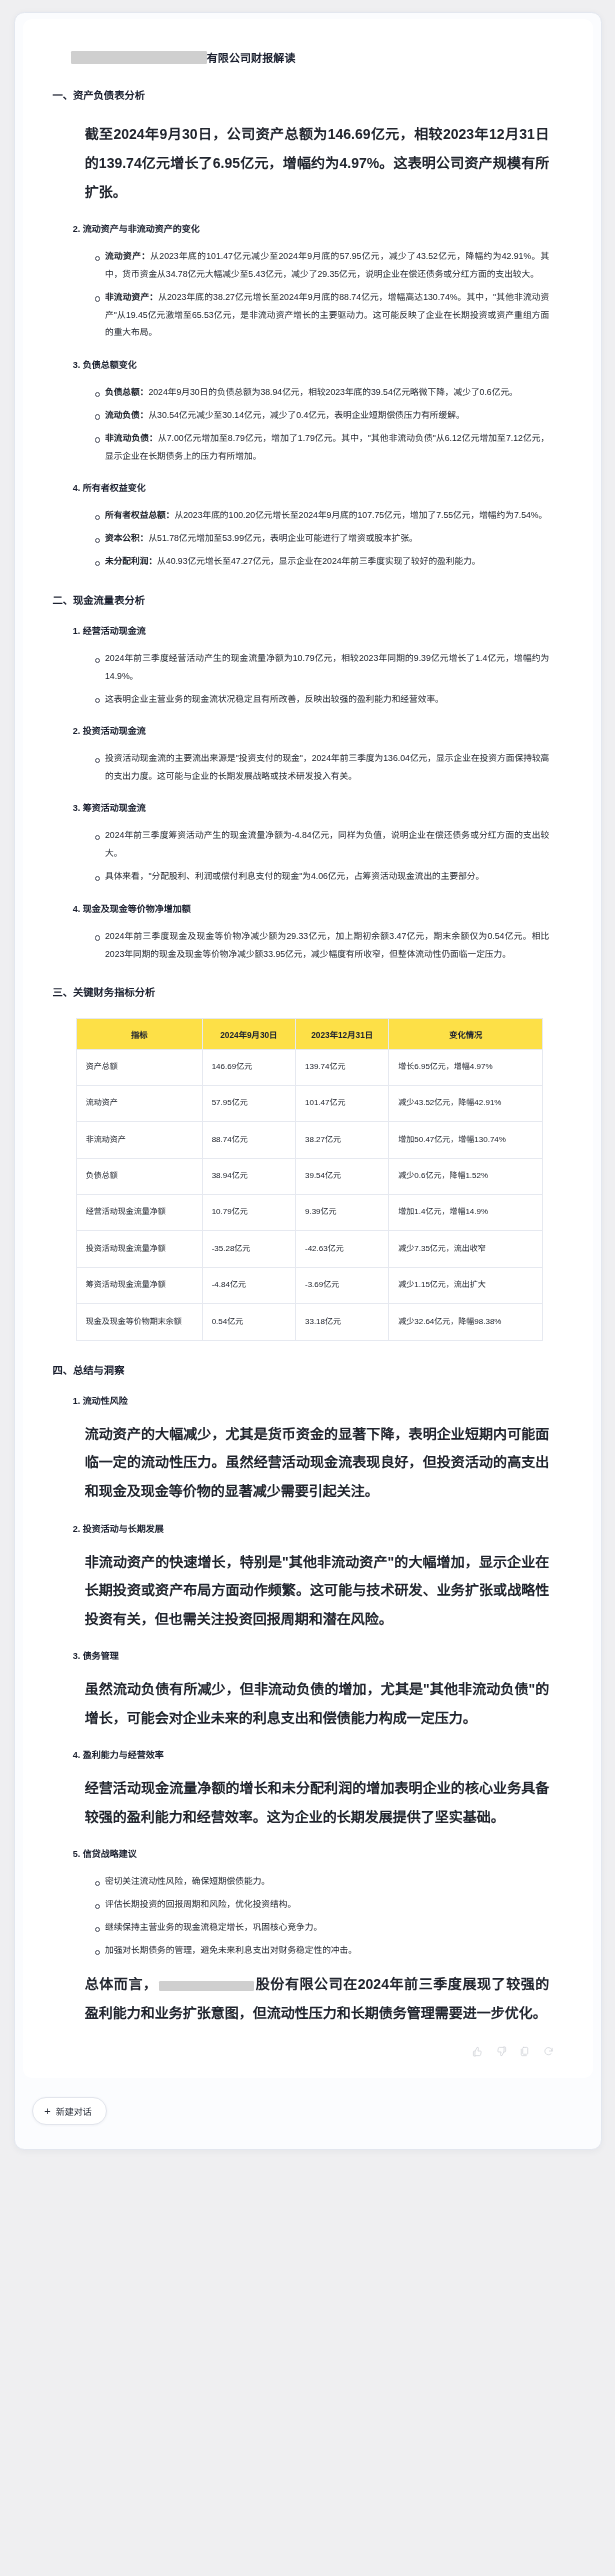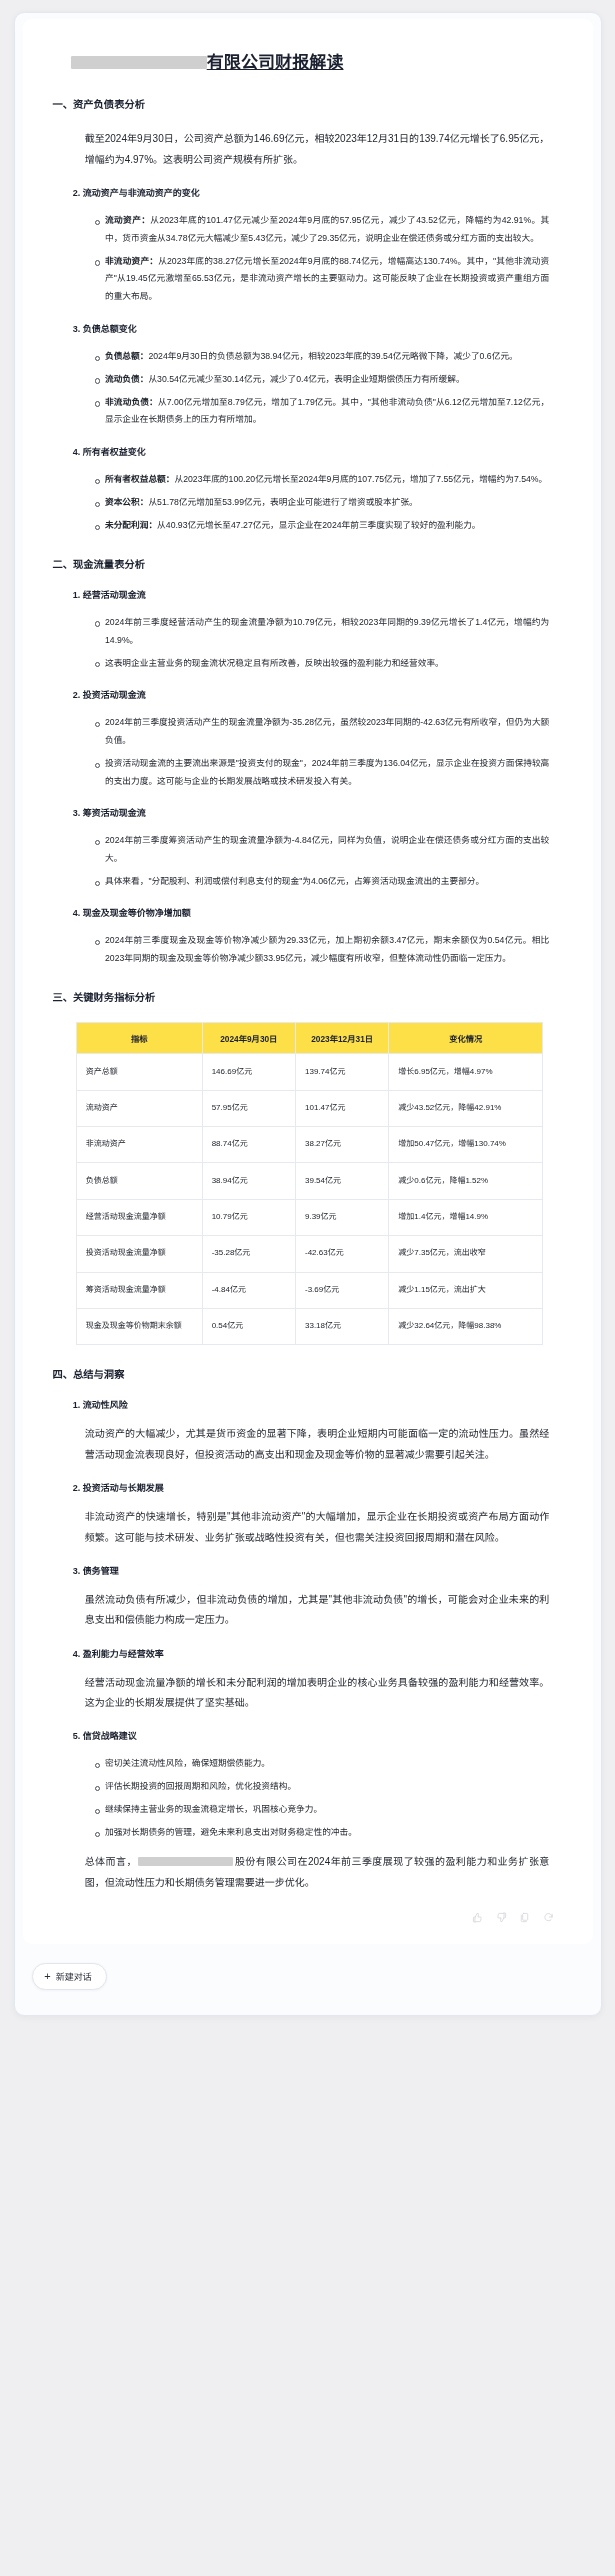--- a/index.html
+++ b/index.html
@@ -36,29 +36,28 @@
 
   .answer-inner {
     background: #ffffff;
     border-radius: 9px;
     margin: 6.4px 7.7px 0 7.7px;
     padding: 16.7px 22px 16.7px 22px;
   }
 
   
   .doc-title {
-    font-size: 17px;
+    font-size: 11px;
     font-weight: bold;
     color: #1c2130;
     line-height: 1.5;
     margin: 14px 0 19px 26px;
     letter-spacing: 0.1px;
     display: flex;
     align-items: center;
-    text-decoration: underline;
   }
   .redact {
     display: inline-block;
     background: #cfcfcf;
     border-radius: 1.3px;
     height: 13px;
     width: 136px;
     vertical-align: middle;
   }
 
@@ -73,26 +72,27 @@
   h3.sub {
     font-size: 9px;
     font-weight: bold;
     color: #1c2130;
     margin: 16.7px 0 11.5px 28px;
     line-height: 1.5;
   }
   h3.sub .num { font-weight: bold; margin-right: 2.6px; }
 
   p.para {
-    font-size: 10px;
+    font-size: 14px;
     color: #22262f;
     line-height: 2.05;
     margin: 0 0 11.5px 40px;
     padding-right: 22px;
     text-align: justify;
+    font-weight: bold;
   }
 
   ul.bullets {
     list-style: none;
     margin: 0 0 10.3px 0;
     padding: 0 22px 0 50px;
   }
   ul.bullets > li {
     position: relative;
     font-size: 8.7px;
@@ -233,21 +233,20 @@
             <li><span class="b">未分配利润：</span><span>从40.93亿元增长至47.27亿元，显示企业在2024年前三季度实现了较好的盈利能力。</span></li>
           </ul>
           <h2 class="sec">二、现金流量表分析</h2>
           <h3 class="sub"><span class="num">1.</span><span>经营活动现金流</span></h3>
           <ul class="bullets">
             <li><span>2024年前三季度经营活动产生的现金流量净额为10.79亿元，相较2023年同期的9.39亿元增长了1.4亿元，增幅约为14.9%。</span></li>
             <li><span>这表明企业主营业务的现金流状况稳定且有所改善，反映出较强的盈利能力和经营效率。</span></li>
           </ul>
           <h3 class="sub"><span class="num">2.</span><span>投资活动现金流</span></h3>
           <ul class="bullets">
-            <li><span>2024年前三季度投资活动产生的现金流量净额为-35.28亿元，虽然较2023年同期的-42.63亿元有所收窄，但仍为大额负值。</span></li>
             <li><span>投资活动现金流的主要流出来源是"投资支付的现金"，2024年前三季度为136.04亿元，显示企业在投资方面保持较高的支出力度。这可能与企业的长期发展战略或技术研发投入有关。</span></li>
           </ul>
           <h3 class="sub"><span class="num">3.</span><span>筹资活动现金流</span></h3>
           <ul class="bullets">
             <li><span>2024年前三季度筹资活动产生的现金流量净额为-4.84亿元，同样为负值，说明企业在偿还债务或分红方面的支出较大。</span></li>
             <li><span>具体来看，"分配股利、利润或偿付利息支付的现金"为4.06亿元，占筹资活动现金流出的主要部分。</span></li>
           </ul>
           <h3 class="sub"><span class="num">4.</span><span>现金及现金等价物净增加额</span></h3>
           <ul class="bullets">
             <li><span>2024年前三季度现金及现金等价物净减少额为29.33亿元，加上期初余额3.47亿元，期末余额仅为0.54亿元。相比2023年同期的现金及现金等价物净减少额33.95亿元，减少幅度有所收窄，但整体流动性仍面临一定压力。</span></li>

